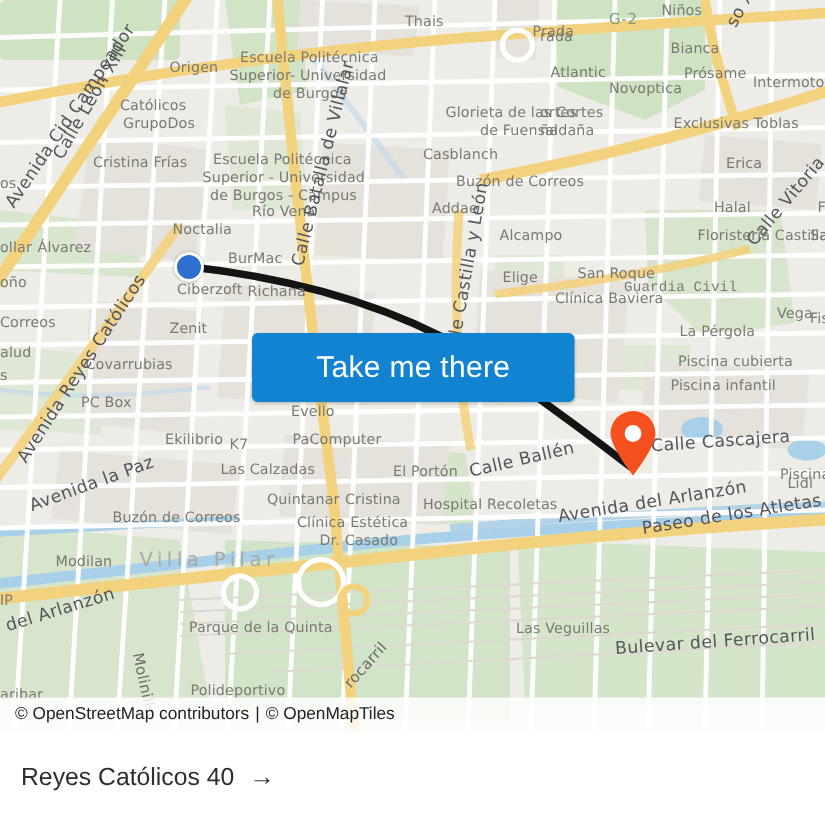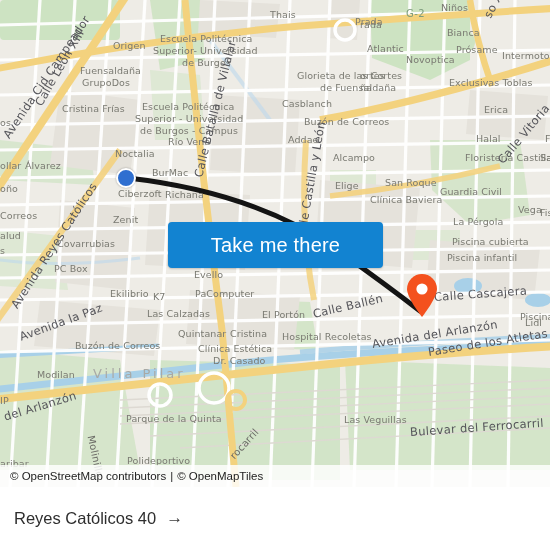--- a/index.html
+++ b/index.html
@@ -305,21 +305,21 @@
         <div class="lbl poi" style="left: 441px; top: 2px;">Niños</div>
         <div class="lbl poi" style="left: 113px; top: 40px;">Origen</div>
         <div class="lbl poi" style="left: 160px; top: 33px;">Escuela Politécnica</div>
         <div class="lbl poi" style="left: 153px; top: 45px;">Superior- Universidad</div>
         <div class="lbl poi" style="left: 182px; top: 57px;">de Burgos</div>
         <div class="lbl poi" style="left: 447px; top: 27px;">Bianca</div>
         <div class="lbl poi" style="left: 367px; top: 43px;">Atlantic</div>
         <div class="lbl poi" style="left: 406px; top: 54px;">Novoptica</div>
         <div class="lbl poi" style="left: 456px; top: 44px;">Prósame</div>
         <div class="lbl poi" style="left: 502px; top: 50px;">Intermoto</div>
-        <div class="lbl poi" style="left: 80px; top: 65px;">Fuensaldaña</div>
+        <div class="lbl poi" style="left: 80px; top: 65px;">Católicos</div>
         <div class="lbl poi" style="left: 82px; top: 77px;">GrupoDos</div>
         <div class="lbl poi" style="left: 297px; top: 70px;">Glorieta de las Cortes</div>
         <div class="lbl poi" style="left: 320px; top: 82px;">de Fuensaldaña</div>
         <div class="lbl poi" style="left: 449px; top: 77px;">Exclusivas Toblas</div>
         <div class="lbl poi" style="left: 62px; top: 103px;">Cristina Frías</div>
         <div class="lbl poi" style="left: 142px; top: 101px;">Escuela Politécnica</div>
         <div class="lbl poi" style="left: 135px; top: 113px;">Superior - Universidad</div>
         <div class="lbl poi" style="left: 140px; top: 125px;">de Burgos - Campus</div>
         <div class="lbl poi" style="left: 168px; top: 136px;">Río Vena</div>
         <div class="lbl poi" style="left: 282px; top: 98px;">Casblanch</div>
@@ -330,21 +330,21 @@
         <div class="lbl poi" style="left: 115px; top: 148px;">Noctalia</div>
         <div class="lbl poi" style="left: 465px; top: 152px;">Floristería Castilla</div>
         <div class="lbl poi" style="left: 333px; top: 152px;">Alcampo</div>
         <div class="lbl poi" style="left: 25px; top: 160px;">Álvarez</div>
         <div class="lbl poi" style="left: 0px; top: 160px;">ollar</div>
         <div class="lbl poi" style="left: 152px; top: 167px;">BurMac</div>
         <div class="lbl poi" style="left: 118px; top: 188px;">Ciberzoft</div>
         <div class="lbl poi" style="left: 165px; top: 189px;">Richana</div>
         <div class="lbl poi" style="left: 385px; top: 177px;">San Roque</div>
         <div class="lbl poi" style="left: 335px; top: 180px;">Elige</div>
-        <div class="lbl poi" style="left: 440px; top: 186px;">Guardia Civil</div>
+        <div class="lbl poi" style="left: 416px; top: 186px; font-family: Liberation Mono, monospace;">Guardia Civil</div>
         <div class="lbl poi" style="left: 0px; top: 183px;">oño</div>
         <div class="lbl poi" style="left: 0px; top: 210px;">Correos</div>
         <div class="lbl poi" style="left: 113px; top: 214px;">Zenit</div>
         <div class="lbl poi" style="left: 370px; top: 194px;">Clínica Baviera</div>
         <div class="lbl poi" style="left: 453px; top: 216px;">La Pérgola</div>
         <div class="lbl poi" style="left: 518px; top: 204px;">Vega</div>
         <div class="lbl poi" style="left: 0px; top: 230px;">alud</div>
         <div class="lbl poi" style="left: 57px; top: 238px;">Covarrubias</div>
         <div class="lbl poi" style="left: 452px; top: 236px;">Piscina cubierta</div>
         <div class="lbl poi" style="left: 54px; top: 263px;">PC Box</div>

